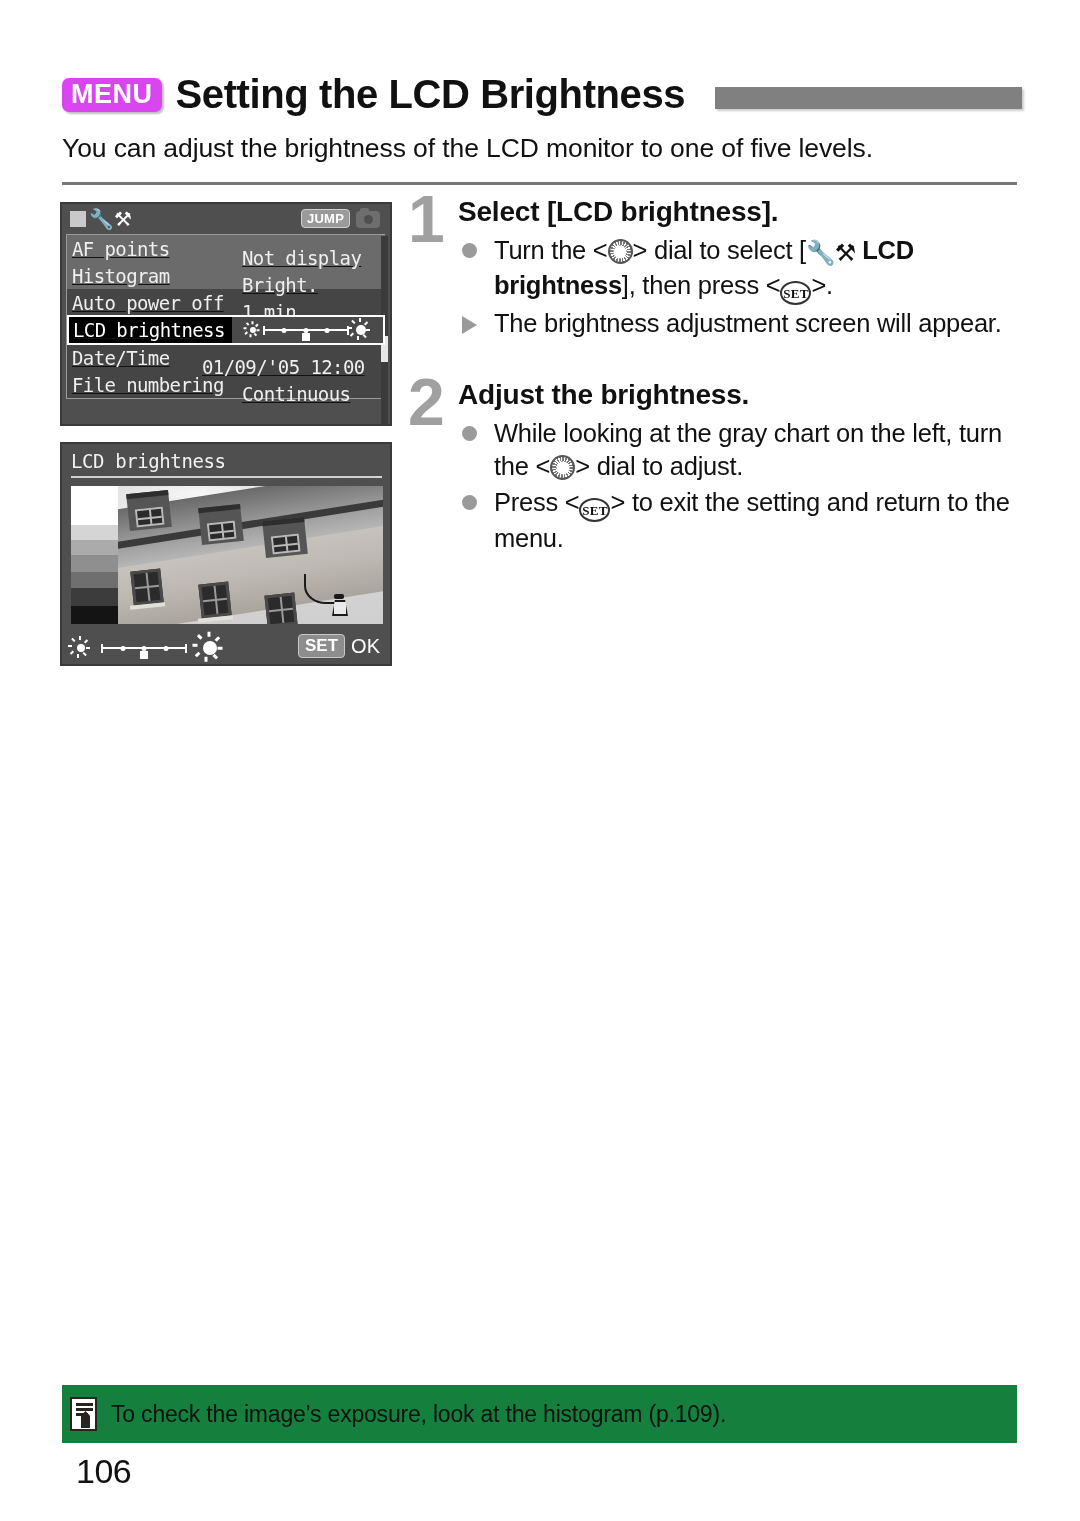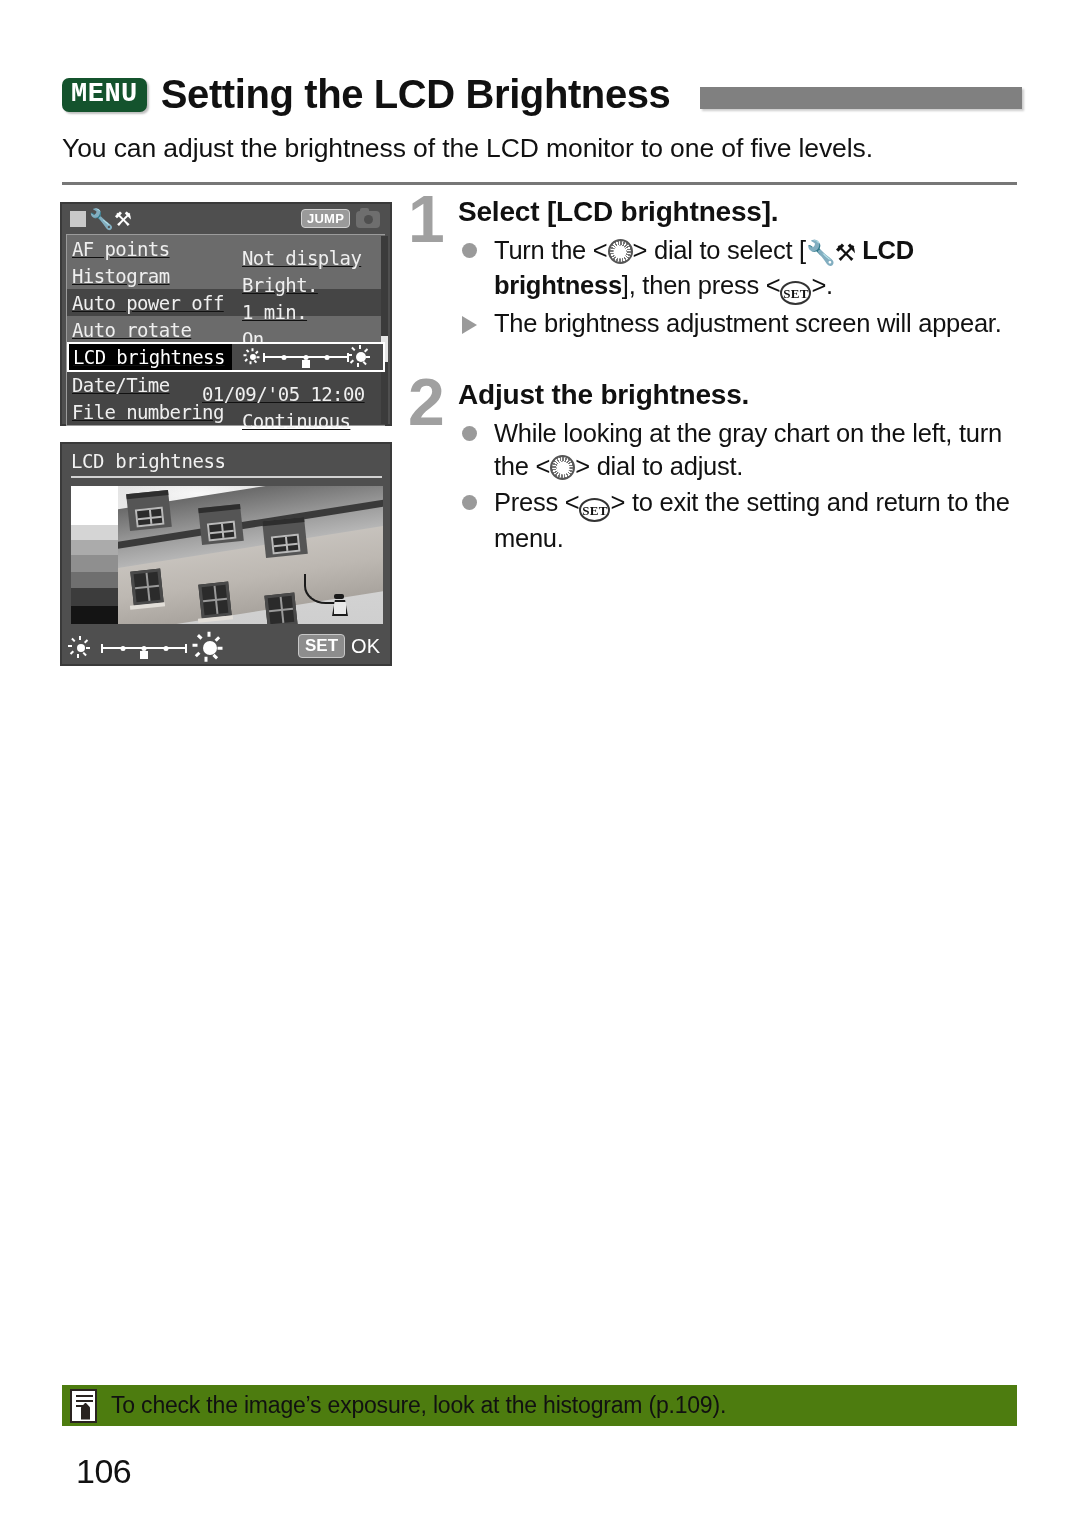--- a/index.html
+++ b/index.html
@@ -22,28 +22,28 @@
     left: 62px; top: 72px;
     display: flex;
     align-items: center;
     gap: 14px;
     width: 960px;
   }
   .menu-badge {
     display: inline-flex;
     align-items: center;
     justify-content: center;
-    background: #14532d;
+    background: #d946ef;
     color: #fff;
     border-radius: 7px;
     padding: 3px 9px 4px 9px;
     font-size: 27px;
     font-weight: bold;
     letter-spacing: 0.5px;
-    font-family: Liberation Mono, monospace;
+    font-family: Liberation Sans, sans-serif;
     line-height: 1;
     -webkit-text-stroke: 0px;
     box-shadow: 2px 2px 2px rgba(0,0,0,0.25);
   }
   .header-title {
     font-size: 40px;
     font-weight: bold;
     letter-spacing: -0.4px;
     white-space: nowrap;
   }
@@ -493,22 +493,22 @@
     font-family: "DejaVu Sans", sans-serif;
     font-size: 24px;
     vertical-align: -2px;
     letter-spacing: -1px;
   }
 
   
   .note-box {
     position: absolute;
     left: 62px; top: 1385px;
-    width: 955px; height: 41px;
-    background: #4d7c0f;
+    width: 955px; height: 58px;
+    background: #15803d;
     display: flex;
     align-items: center;
     padding-left: 8px;
   }
   .note-icon {
     width: 27px; height: 34px;
     background: #fff;
     border: 2px solid #2a2320;
     position: relative;
     flex: 0 0 auto;
@@ -576,24 +576,20 @@
         <div class="menu-row light">
           <span class="lbl">Histogram</span>
           <span class="val">Bright.</span>
         </div>
 
         <div class="menu-row dark">
           <span class="lbl">Auto power off</span>
           <span class="val">1 min.</span>
         </div>
 
-        <div class="menu-row light">
-          <span class="lbl">Auto rotate</span>
-          <span class="val">On</span>
-        </div>
 
         <div class="menu-row selected">
           <span class="lbl">LCD brightness</span>
           <span class="slider-cell">
             <span class="mini-slider">
               <span class="sun" style="width:14px;height:14px;">
                 <span class="sun-core" style="width:6px;height:6px;position:absolute;left:4px;top:4px;"></span>
                 <span class="sun-ray" style="width:3px;height:1.5px;transform:translate(-50%,-50%) rotate(0deg) translateX(5px);"></span>
                 <span class="sun-ray" style="width:3px;height:1.5px;transform:translate(-50%,-50%) rotate(45deg) translateX(5px);"></span>
                 <span class="sun-ray" style="width:3px;height:1.5px;transform:translate(-50%,-50%) rotate(90deg) translateX(5px);"></span>

